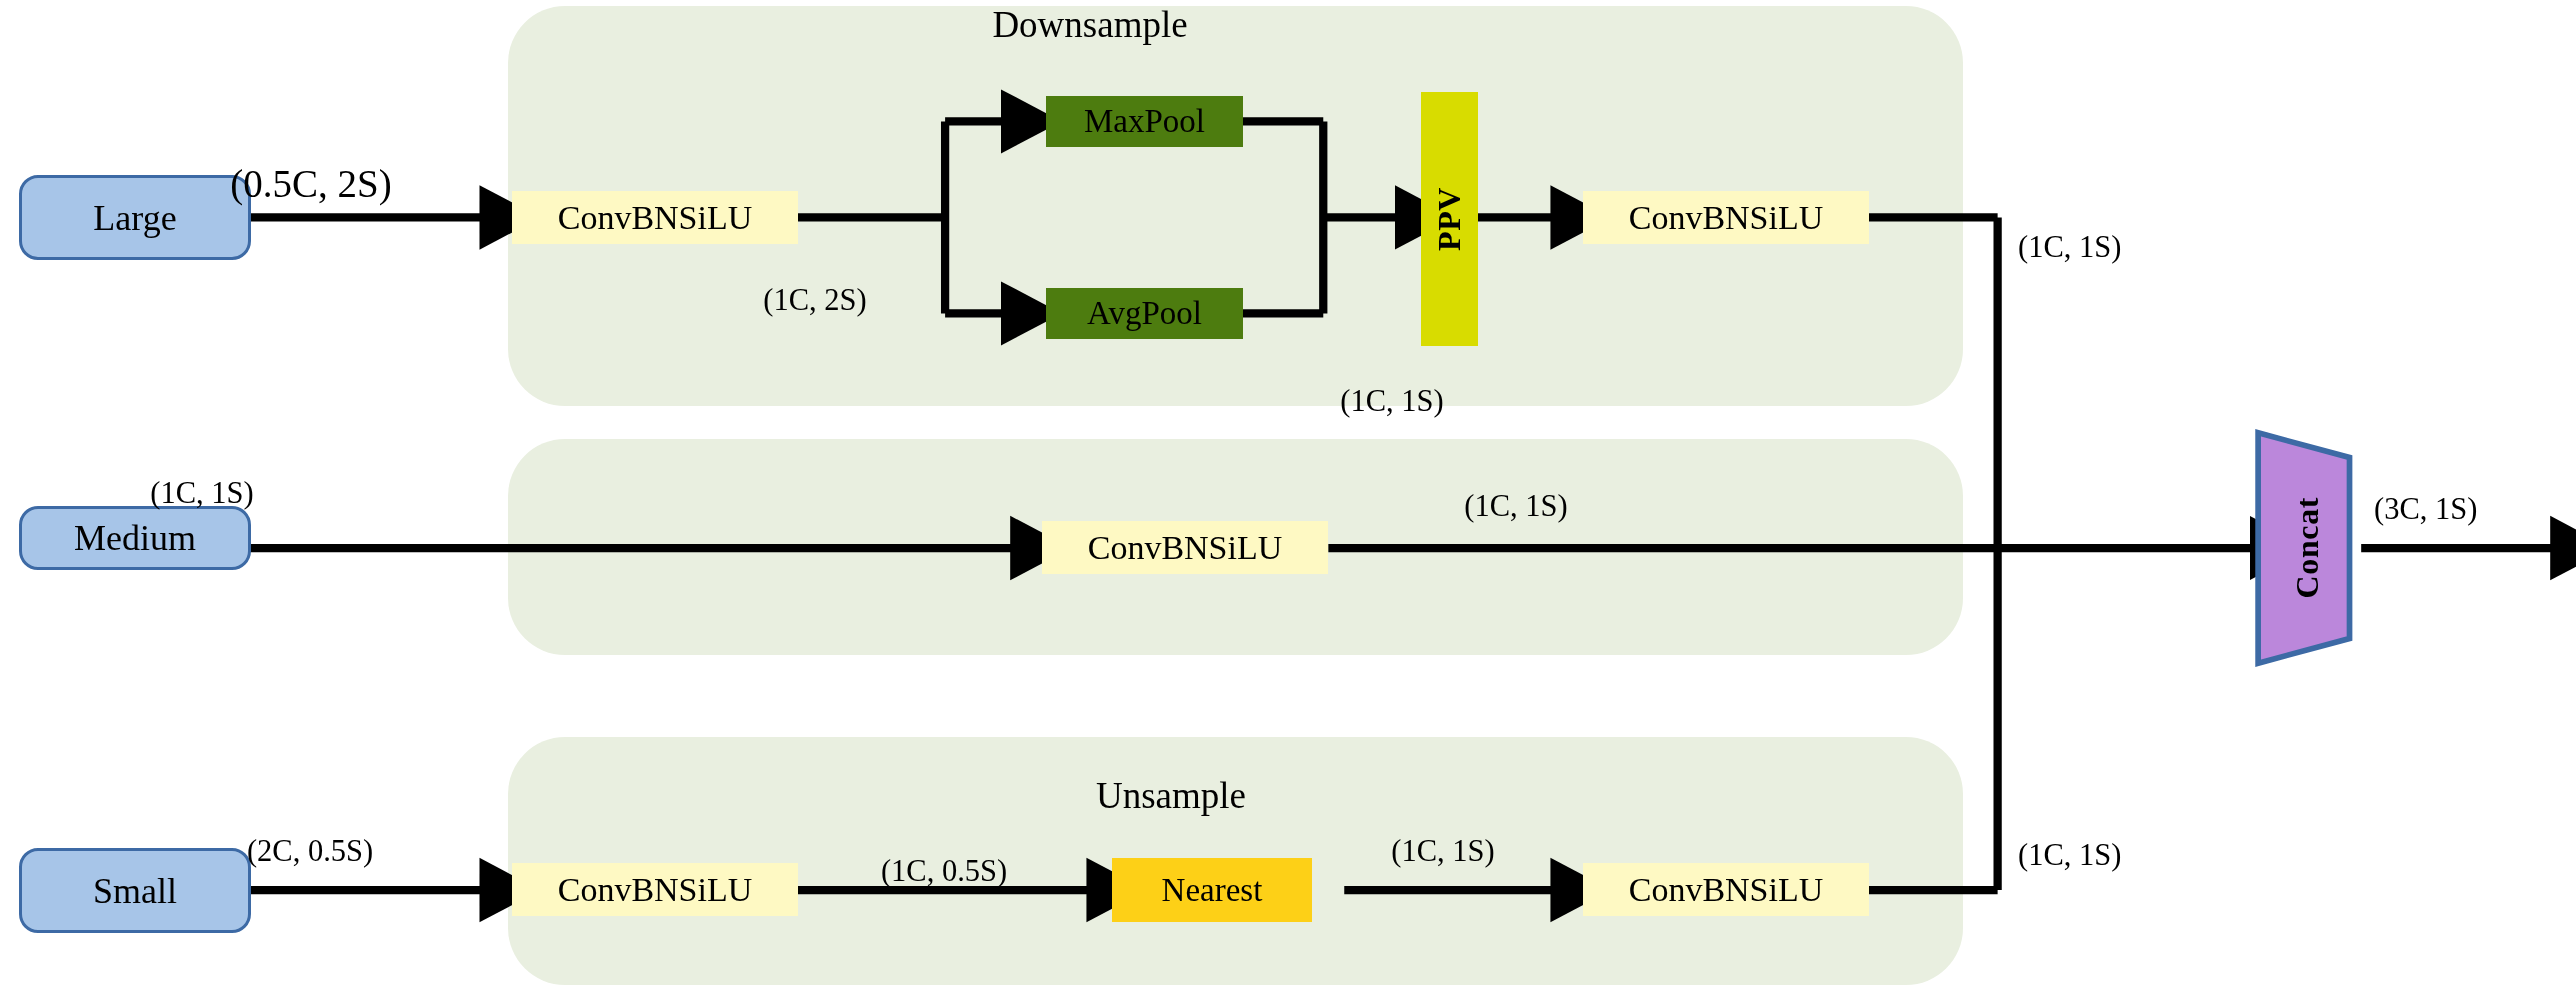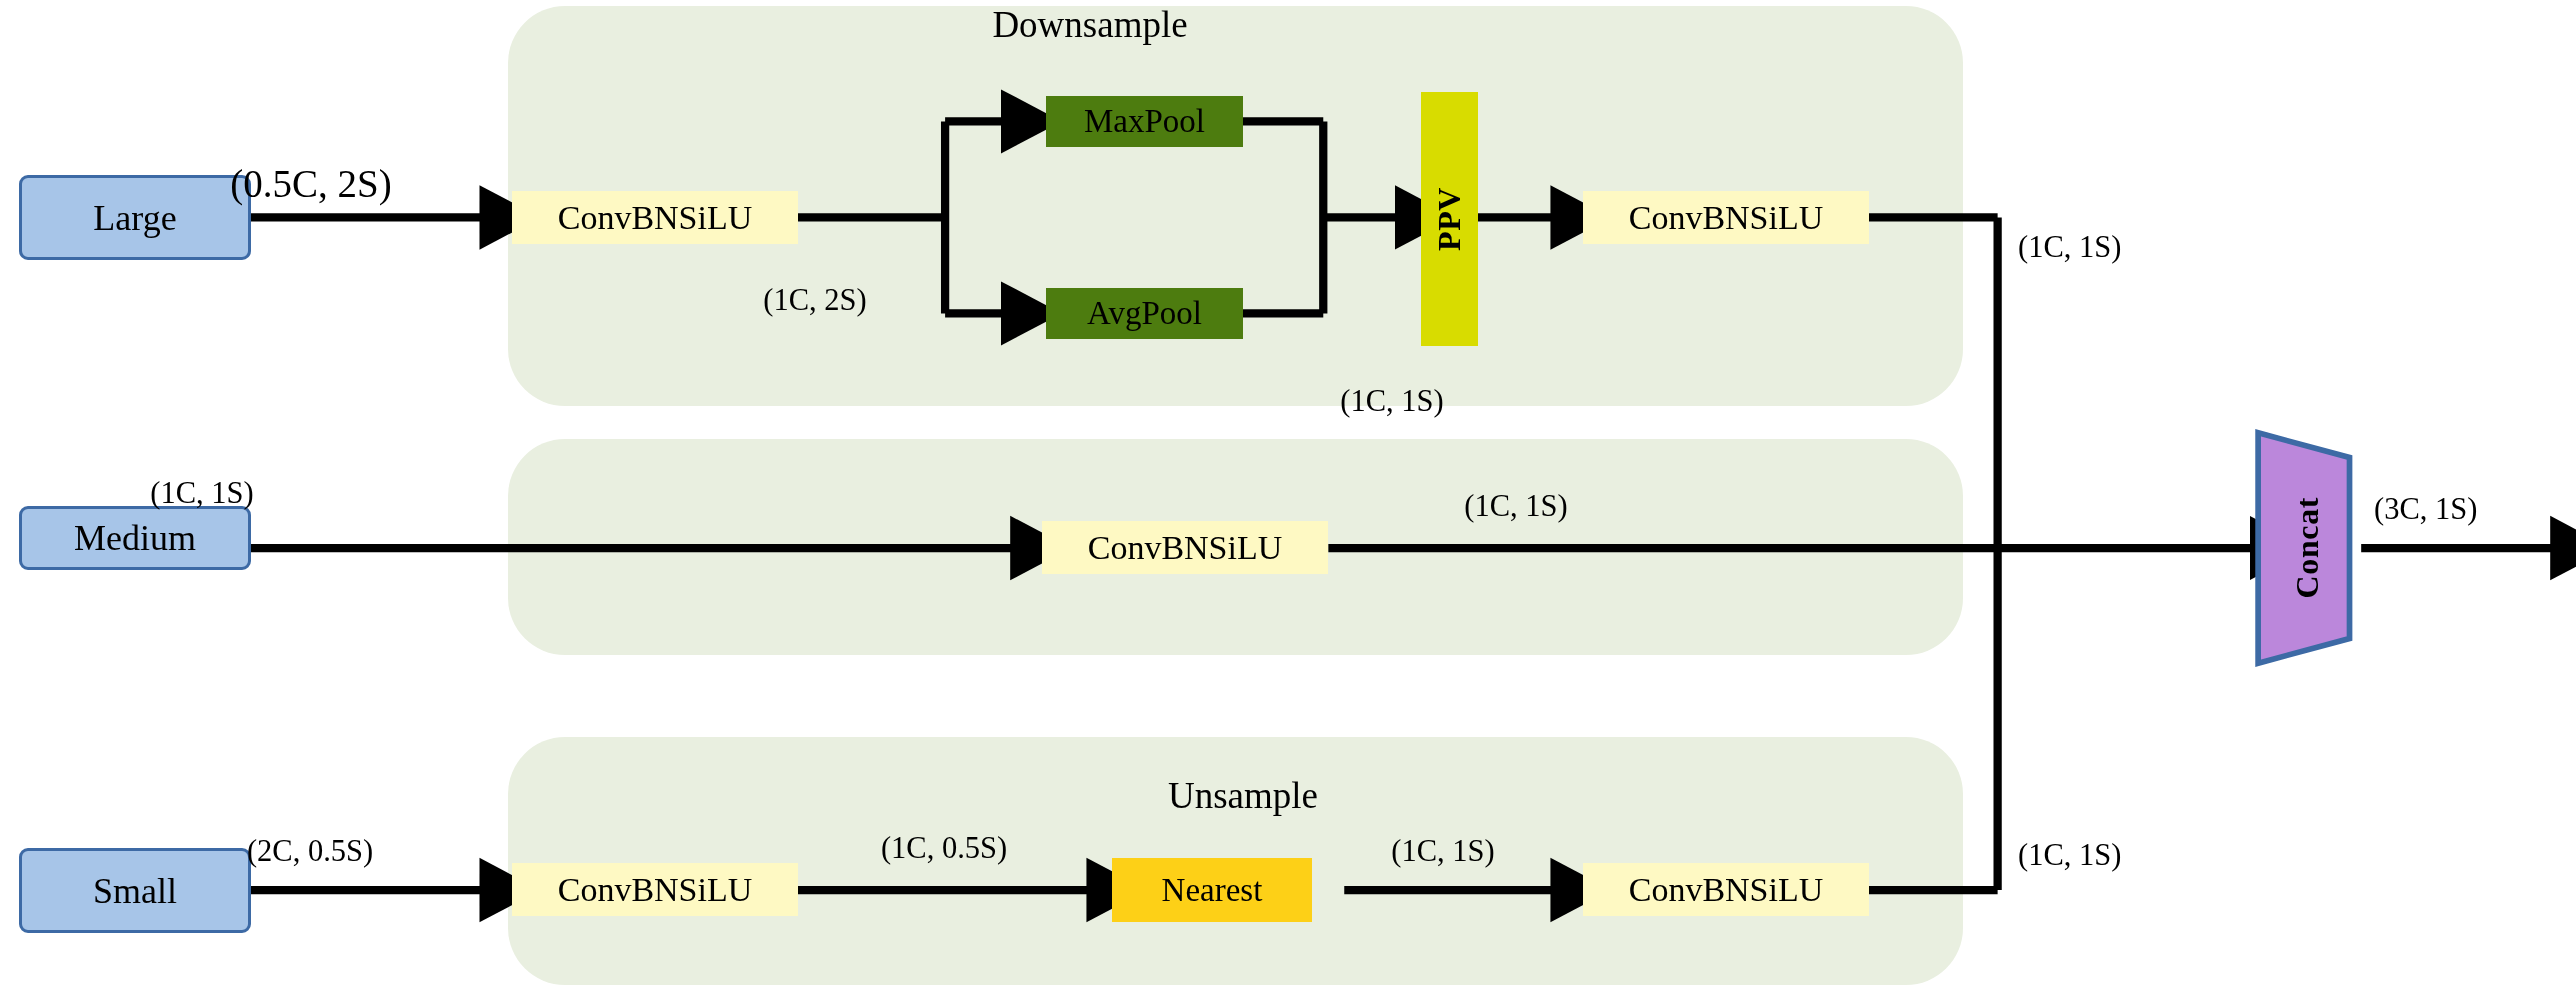--- a/index.html
+++ b/index.html
@@ -29,21 +29,21 @@
   .group-bg {
     position: absolute;
     background: #e9efe0;
     border-radius: 57px;
   }
   
   .input-node {
     position: absolute;
     background: #a7c5e8;
     border: 3.2px solid #3d6aa5;
-    border-radius: 9px;
+    border-radius: 19px;
     display: flex;
     align-items: center;
     justify-content: center;
     color: #000000;
     box-sizing: border-box;
   }
   
   .op-box {
     position: absolute;
     display: flex;
@@ -210,23 +210,23 @@
   <div class="input-node" style="left:19px; top:848px; width:232px; height:85px; font-size:36px;">
     <span>Small</span>
   </div>
 
   <div class="lbl center" style="left:310px; top:836px; font-size:30.5px;">(2C, 0.5S)</div>
 
   <div class="op-box op-green" style="left:512px; top:863px; width:286px; height:53px; font-size:34px;">
     <span>ConvBNSiLU</span>
   </div>
 
-  <div class="lbl center" style="left:944px; top:833px; font-size:30.5px;">(1C, 0.5S)</div>
-
-  <div class="lbl center" style="left:1243px; top:777px; font-size:37px;">Unsample</div>
+  <div class="lbl center" style="left:944px; top:856px; font-size:30.5px;">(1C, 0.5S)</div>
+
+  <div class="lbl center" style="left:1171px; top:777px; font-size:37px;">Unsample</div>
 
   <div class="op-box op-gold" style="left:1112px; top:858px; width:200px; height:64px; font-size:33px;">
     <span>Nearest</span>
   </div>
 
   <div class="lbl center" style="left:1443px; top:836px; font-size:30.5px;">(1C, 1S)</div>
 
   <div class="op-box op-green" style="left:1583px; top:863px; width:286px; height:53px; font-size:34px;">
     <span>ConvBNSiLU</span>
   </div>

